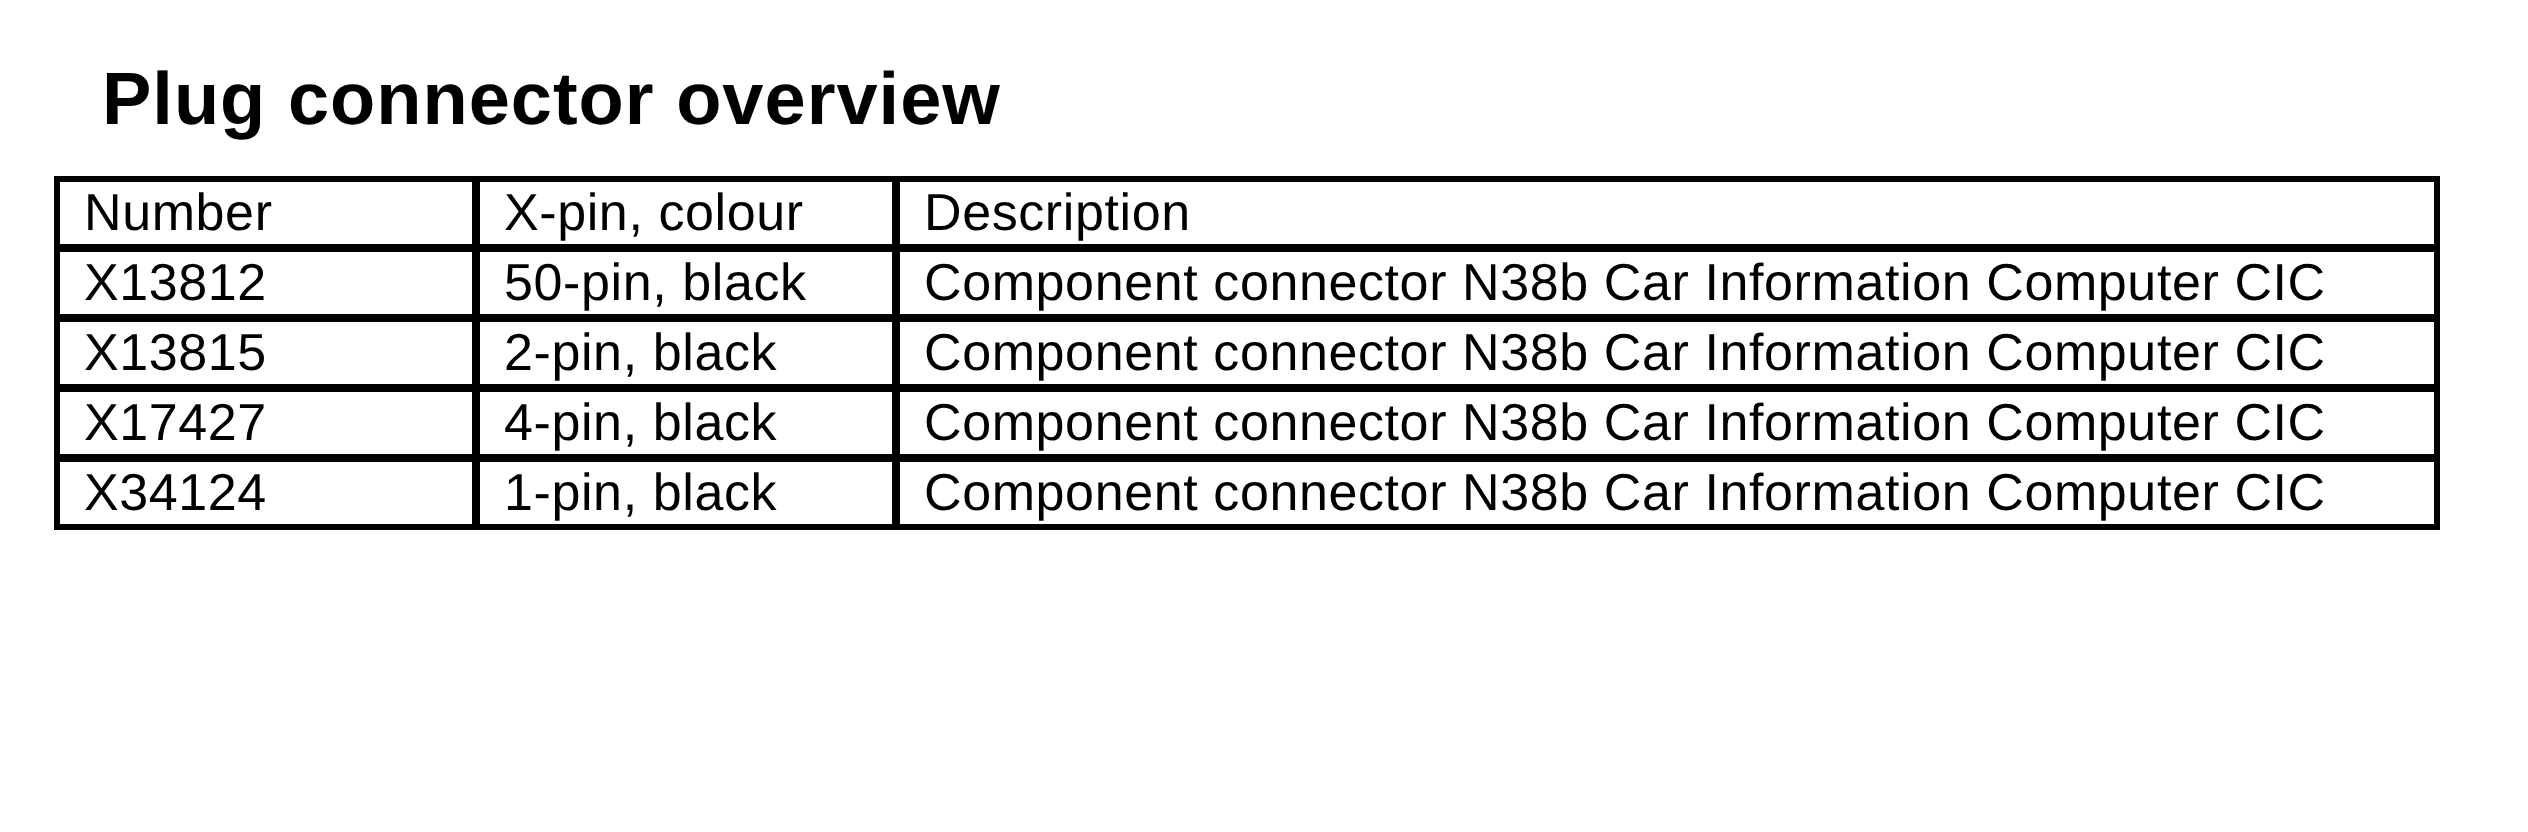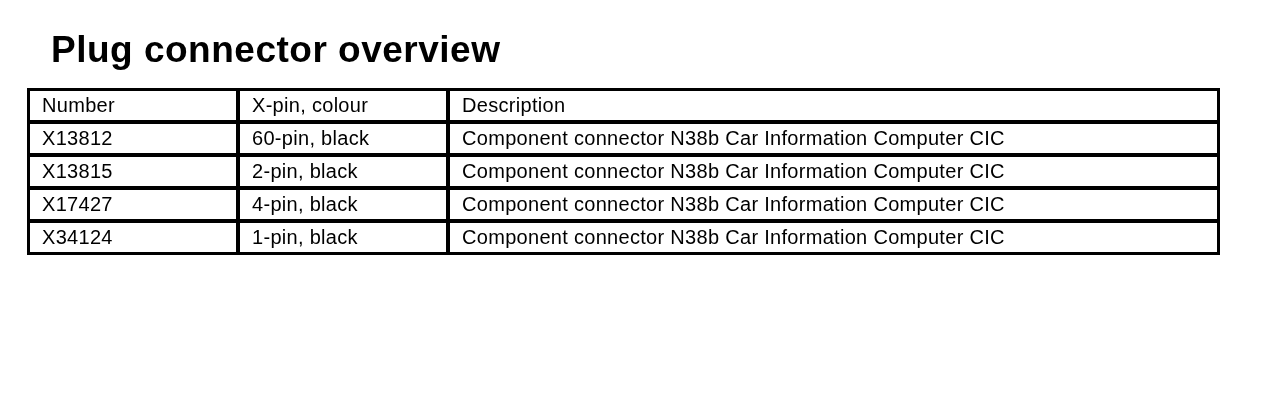--- a/index.html
+++ b/index.html
@@ -31,21 +31,21 @@
     border-spacing: 0;
     table-layout: fixed;
     border: 1px solid #000000;
   }
   .connector-table th,
   .connector-table td {
     box-sizing: border-box;
     border: 2px solid #000000;
     height: 33px;
     padding: 0 4px 0 12px;
-    font-size: 20px;
+    font-size: 26px;
     font-weight: 400;
     letter-spacing: 0.3px;
     text-align: left;
     vertical-align: middle;
     white-space: nowrap;
     overflow: hidden;
     background: #ffffff;
   }
   col.col-number   { width: 210px; }
   col.col-pin      { width: 210px; }
@@ -67,21 +67,21 @@
     <thead>
       <tr>
         <th>Number</th>
         <th>X-pin, colour</th>
         <th>Description</th>
       </tr>
     </thead>
     <tbody id="table-body">
     <tr>
       <td>X13812</td>
-      <td>60-pin, black</td>
+      <td>50-pin, black</td>
       <td>Component connector N38b Car Information Computer CIC</td>
     </tr>
 
     <tr>
       <td>X13815</td>
       <td>2-pin, black</td>
       <td>Component connector N38b Car Information Computer CIC</td>
     </tr>
 
 

